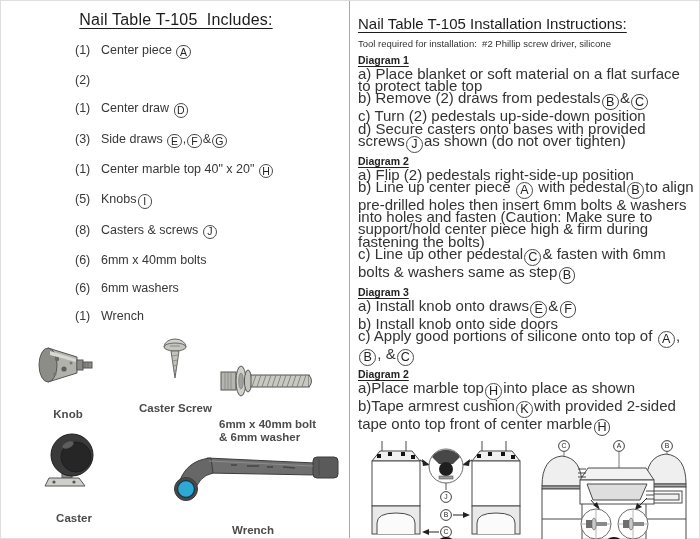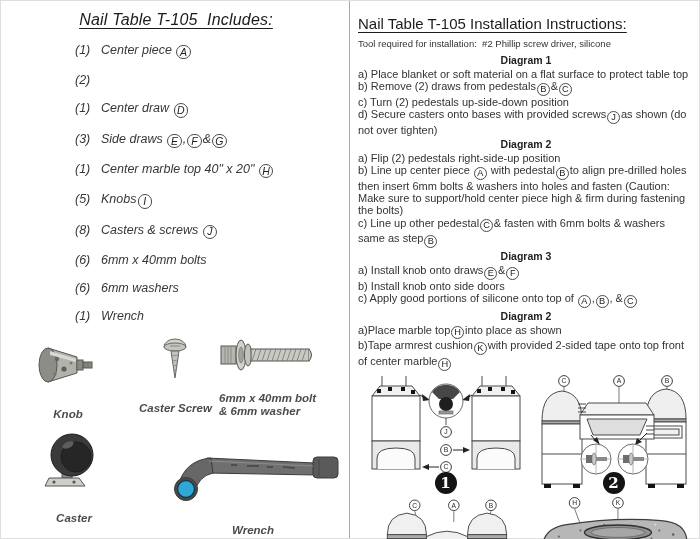--- a/index.html
+++ b/index.html
@@ -1,37 +1,37 @@
 <!DOCTYPE html>
 <html><head>
 <meta charset="utf-8">
 <style>
   html,body{margin:0;padding:0;background:#fff;}
   body{width:700px;height:539px;overflow:hidden;font-family:"Liberation Sans","DejaVu Sans",sans-serif;color:#2e2e2e;}
   .page{display:flex;width:700px;height:539px;box-sizing:border-box;border:1px solid #dedede;background:#fff;}
-  .left{width:350px;box-sizing:border-box;padding:6px 8px 0 10px;font-style:italic;}
+  .left{width:350px;box-sizing:border-box;padding:6px 8px 0 10px;}
   .right{width:350px;box-sizing:border-box;border-left:1px solid #a8a8a8;padding:12px 5px 0 8px;}
 
   .ltitle{font-size:16px;letter-spacing:.2px;color:#1c1c1c;text-align:center;text-decoration:underline;text-underline-offset:3px;margin:4px 0 15px 0;white-space:pre-wrap;}
   .ilist{list-style:none;margin:0 0 0 64px;padding:0;}
   .ilist li{display:flex;font-size:12.5px;color:#373737;line-height:13px;margin-bottom:15px;}
   .ilist .qty{width:26px;flex:none;}
   .cl{display:inline-flex;align-items:center;justify-content:center;width:1.18em;height:1.18em;border:1px solid #4a4a4a;border-radius:50%;font-size:.84em;line-height:1;vertical-align:-.18em;margin:0 .1em;background:#fff;color:#222;}
 
   .parts{position:relative;height:200px;margin-top:14px;}
   .part{position:absolute;display:flex;flex-direction:column;align-items:center;}
   .part .plabel{font-weight:700;font-size:11.5px;color:#4b4b4b;margin-top:20px;white-space:pre-line;line-height:13px;}
   .part.lalign{align-items:flex-start;}
   .part.lalign .plabel{text-align:left;}
 
   .rtitle{font-size:15px;color:#1c1c1c;text-decoration:underline;text-underline-offset:3px;margin:2px 0 6px 0;white-space:pre-wrap;}
   .tools{font-size:9.5px;color:#333;margin:0 0 5px 0;white-space:pre-wrap;}
   .dsec{margin-bottom:2px;}
-  .dhead{font-size:10.5px;font-weight:700;color:#222;text-underline-offset:2px;margin:2px 0 2px 0;text-align:center;}
-  .step{font-size:11px;line-height:12.2px;color:#333;}
+  .dhead{font-size:10.5px;font-weight:700;color:#222;text-decoration:underline;text-underline-offset:2px;margin:2px 0 2px 0;}
+  .step{font-size:15px;line-height:12.2px;color:#333;}
 
   .dgrid{display:grid;grid-template-columns:175px 161px;grid-template-rows:122px 138px;margin-top:2px;justify-items:center;}
   .dcell{position:relative;}
   .badge{position:absolute;left:50%;transform:translateX(-50%);bottom:1px;width:22px;height:22px;border-radius:50%;background:#141414;color:#fff;display:flex;align-items:center;justify-content:center;font-family:"DejaVu Serif",serif;font-weight:700;font-size:15px;}
   .clc{fill:#fff;stroke:#3f3f3f;stroke-width:1;}
   .clt{font-size:6.8px;fill:#1d1d1d;font-family:"Liberation Sans",sans-serif;}
   svg{display:block;}
 </style>
 </head>
 <body>
@@ -114,21 +114,21 @@
             <polygon points="13,13 21,13 17,40" fill="#c3c3be"></polygon>
             <line x1="13.6" y1="18" x2="20.4" y2="17" stroke="#84847e" stroke-width="0.8"></line>
             <line x1="14.2" y1="23" x2="19.8" y2="22" stroke="#84847e" stroke-width="0.8"></line>
             <line x1="14.9" y1="28" x2="19.1" y2="27" stroke="#84847e" stroke-width="0.8"></line>
             <line x1="15.6" y1="33" x2="18.4" y2="32" stroke="#84847e" stroke-width="0.8"></line>
           </g>
         </svg>
         <div class="plabel">Caster Screw</div>
       </div>
 
-      <div class="part lalign" style="left:208px;top:0;">
+      <div class="part lalign" style="left:208px;top:26px;">
         <svg width="100" height="34" viewBox="0 0 100 34">
           <g stroke="#555" stroke-width="1">
             <rect x="2" y="8" width="15" height="18" fill="#b6b6b0"></rect>
             <line x1="6" y1="8" x2="6" y2="26" stroke="#84847e" stroke-width="0.8"></line>
             <line x1="9" y1="8" x2="9" y2="26" stroke="#84847e" stroke-width="0.8"></line>
             <line x1="12" y1="8" x2="12" y2="26" stroke="#84847e" stroke-width="0.8"></line>
             <ellipse cx="22" cy="17" rx="5" ry="15" fill="#d1d1cc"></ellipse>
             <ellipse cx="22" cy="17" rx="2.3" ry="8" fill="#a2a29c" stroke="#777" stroke-width="0.7"></ellipse>
             <ellipse cx="29" cy="17" rx="3.6" ry="11" fill="#c3c3be"></ellipse>
             <rect x="32" y="11" width="58" height="12" fill="#c9c9c4"></rect>

